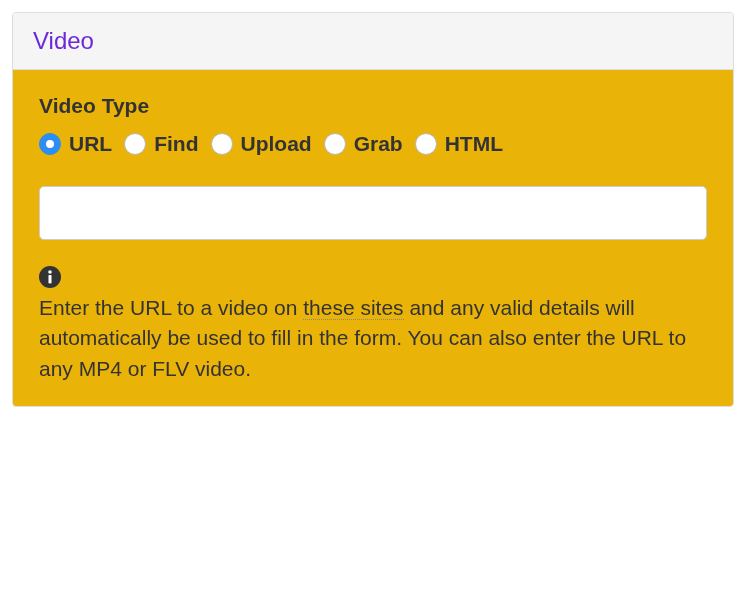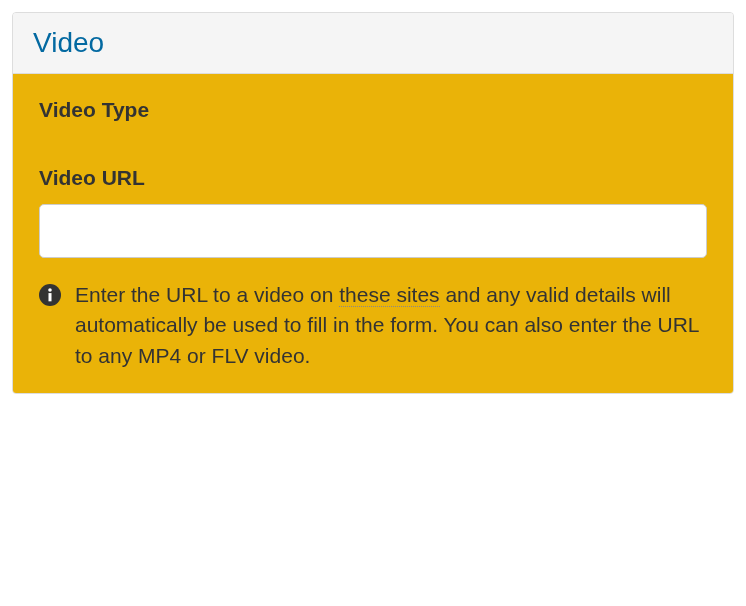--- a/index.html
+++ b/index.html
@@ -15,23 +15,23 @@
     .panel {
       border: 1px solid #ddd;
       border-radius: 4px;
       overflow: hidden;
       width: 722px;
     }
     .panel-header {
       background: #f5f5f5;
       border-bottom: 1px solid #ddd;
       padding: 14px 20px;
-      font-size: 28px;
+      font-size: 24px;
       font-weight: 400;
-      color: #0369a1;
+      color: #6d28d9;
     }
     .panel-body {
       padding: 24px 26px 22px;
       background: #eab308;
     }
     .section-label {
       font-size: 21px;
       font-weight: 700;
       color: #333;
       margin-bottom: 14px;
@@ -85,21 +85,22 @@
       border-radius: 5px;
       padding: 10px 12px;
       font-size: 18px;
       color: #555;
       background: #fff;
     }
     .help-block {
       margin-top: 22px;
       display: flex;
       align-items: flex-start;
-      gap: 14px;
+      gap: 5px;
+      flex-direction: column;
     }
     .info-icon-wrap {
       width: 22px;
       height: 22px;
       flex-shrink: 0;
       margin-top: 4px;
     }
     .info-icon-wrap svg {
       width: 22px;
       height: 22px;
@@ -117,24 +118,51 @@
   </style>
 </head>
 <body>
 
 <div class="panel">
   <div class="panel-header">Video</div>
   <div class="panel-body">
 
     <div class="section-label">Video Type</div>
 
+    <div class="radio-row">
+
+      <label class="radio-item">
+        <span class="radio-circle selected"></span>
+        <span class="radio-label">URL</span>
+      </label>
+
+      <label class="radio-item">
+        <span class="radio-circle"></span>
+        <span class="radio-label">Find</span>
+      </label>
+
+      <label class="radio-item">
+        <span class="radio-circle"></span>
+        <span class="radio-label">Upload</span>
+      </label>
+
+      <label class="radio-item">
+        <span class="radio-circle"></span>
+        <span class="radio-label">Grab</span>
+      </label>
+
+      <label class="radio-item">
+        <span class="radio-circle"></span>
+        <span class="radio-label">HTML</span>
+      </label>
+
+    </div>
 
     <div class="spacer"></div>
 
-    <div class="section-label">Video URL</div>
 
     <input type="text" class="text-input" value="" style="">
 
     <div class="help-block">
       <span class="info-icon-wrap">
         <svg viewBox="0 0 16 16" fill="#333" xmlns="http://www.w3.org/2000/svg">
           <circle cx="8" cy="8" r="8" fill="#333"></circle>
           <circle cx="8" cy="4.3" r="1.3" fill="#fff"></circle>
           <rect x="6.9" y="6.6" width="2.2" height="6" fill="#fff"></rect>
         </svg>

